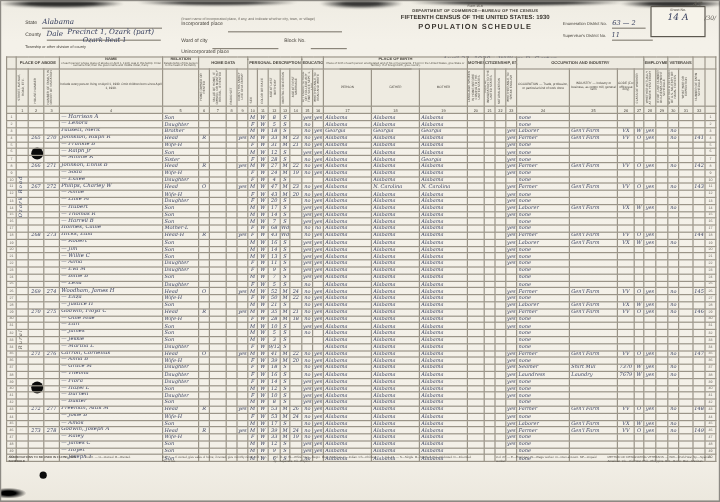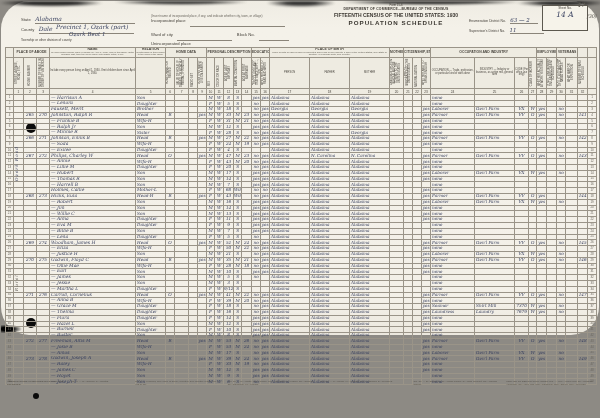--- a/index.html
+++ b/index.html
@@ -1,19 +1,19 @@
 <!DOCTYPE html>
 <html><head>
 <meta charset="utf-8">
 <style>
   html,body{margin:0;padding:0}
   body{width:600px;height:418px;position:relative;overflow:hidden;background:#8d8a84;
        font-family:"Liberation Sans",sans-serif;}
-  .page{position:absolute;left:1px;top:1px;width:598px;height:334px;
-        background:linear-gradient(180deg,#efece3 0%,#f4f1e9 8%,#f3f0e8 90%,#ece8de 100%);border-radius:28px;}
+  .page{position:absolute;left:1px;top:1px;width:598px;height:416px;
+        background:linear-gradient(180deg,#efece3 0%,#f4f1e9 8%,#f3f0e8 90%,#ece8de 100%);}
   
   .smudge-top{position:absolute;left:0;top:0;width:600px;height:12px;pointer-events:none;
     background:
       radial-gradient(ellipse 70px 5px at 50px 2px,#0a0a0a 40%,transparent 75%),
       radial-gradient(ellipse 90px 4px at 180px 1px,#111 35%,transparent 75%),
       radial-gradient(ellipse 50px 6px at 300px 2px,#151515 30%,transparent 70%),
       radial-gradient(ellipse 120px 4px at 430px 1px,#0d0d0d 40%,transparent 75%),
       radial-gradient(ellipse 60px 5px at 560px 2px,#101010 35%,transparent 75%);
     filter:blur(1px);opacity:.85;}
   .smudge-bl{position:absolute;left:0;bottom:2px;width:34px;height:12px;pointer-events:none;

